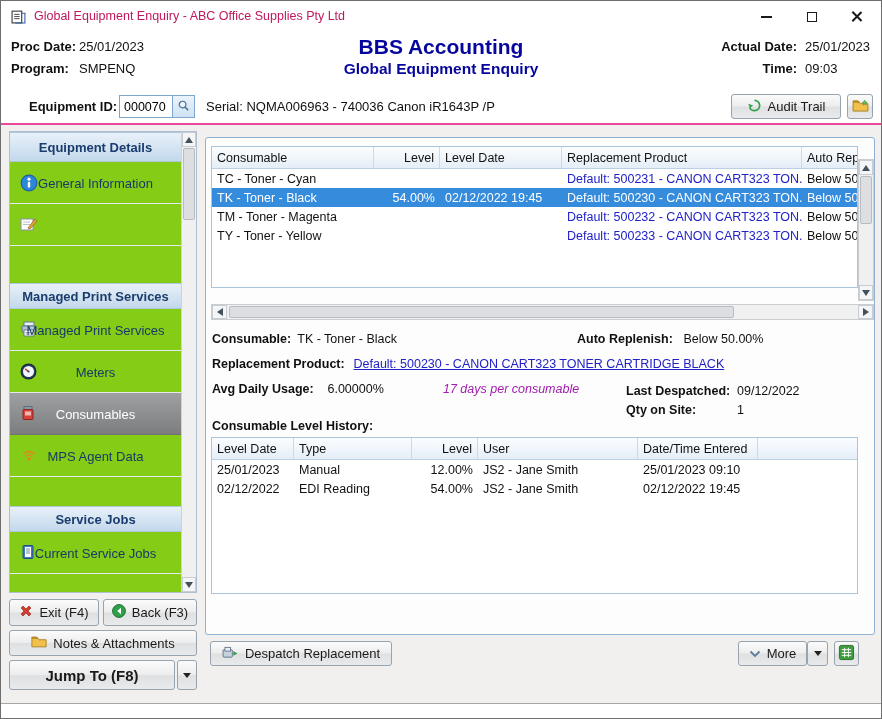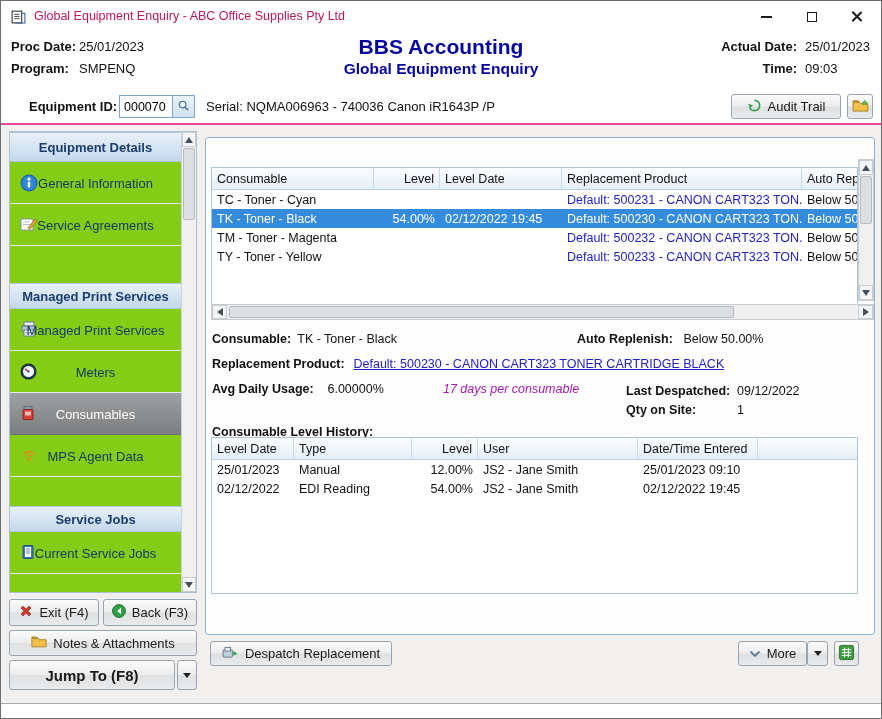--- a/index.html
+++ b/index.html
@@ -70,21 +70,21 @@
   #back-btn  { position:absolute; left:102px; top:598px; width:94px;  height:27px; }
   #notes-btn { position:absolute; left:8px;   top:629px; width:188px; height:26px; }
   #jump-btn  { position:absolute; left:8px;   top:659px; width:166px; height:30px; font-size:15px; font-weight:bold; }
   #jump-caret{ position:absolute; left:176px; top:659px; width:20px;  height:30px; }
 
   
   #groupbox { position:absolute; left:204px; top:136px; width:670px; height:498px; border:1px solid #8FB2D4; border-radius:3px; background:#FDFDFD; }
   #group-legend { position:absolute; left:9px; top:-9px; background:#F1F0EF; padding:0 5px; color:#16418C; font-weight:bold; font-size:12.5px; }
 
   
-  #ctable-wrap { position:absolute; left:5px; top:29px; width:647px; height:142px; border:1px solid #AAC4DC; background:#FFF; overflow:hidden; }
+  #ctable-wrap { position:absolute; left:5px; top:8px; width:647px; height:142px; border:1px solid #AAC4DC; background:#FFF; overflow:hidden; }
   .tinner { width:730px; }
   .thead { display:flex; height:22px; background:linear-gradient(#FBFDFF,#E4EEF7); border-bottom:1px solid #BCD0E4; }
   .th { display:flex; align-items:center; padding:0 5px; border-right:1px solid #C9DAEA; font-size:12.5px; overflow:hidden; white-space:nowrap; }
   .trow { display:flex; height:19px; align-items:center; font-size:12.5px; cursor:default; }
   .td { padding:0 5px; white-space:nowrap; overflow:hidden; }
   .c1{width:162px;} .c2{width:66px; justify-content:flex-end; text-align:right;} .c3{width:122px;} .c4{width:240px;} .c5{width:140px;}
   .td.c2{width:66px; text-align:right;}
   .link-blue { color:#2121C8; }
   .trow.selected { background:#358BDC; color:#FFF; }
   .trow.selected .link-blue { color:#FFF; }
@@ -216,21 +216,20 @@
     </div>
     <div class="sb-item" style="top:72px;">
       <span class="sb-ico">
         <svg viewBox="0 0 18 16" width="18" height="16">
             <rect x="1" y="3" width="12" height="11" fill="#fff" stroke="#8A94A0"></rect>
             <line x1="3" y1="6" x2="10" y2="6" stroke="#B9C2CC"></line>
             <line x1="3" y1="8.5" x2="10" y2="8.5" stroke="#B9C2CC"></line>
             <path d="M8 12 L15 3 L17 5 L10 13 Z" fill="#E8A33D" stroke="#9C6A1E" stroke-width="0.8"></path>
           </svg>
       </span>
-      <span class="sb-lbl">Service Agreements</span>
     </div>
     <div class="sb-hdr" style="top:151px;height:26px;">
       <span>Managed Print Services</span>
     </div>
     <div class="sb-item" style="top:177px;">
       <span class="sb-ico">
         <svg viewBox="0 0 18 16" width="18" height="16">
             <rect x="4" y="1" width="10" height="4" fill="#E8EEF4" stroke="#6B7B8C"></rect>
             <rect x="2" y="5" width="14" height="6" rx="1" fill="#B7C6D6" stroke="#5E7185"></rect>
             <rect x="4" y="9" width="10" height="6" fill="#fff" stroke="#6B7B8C"></rect>
@@ -416,21 +415,21 @@
       <span class="lbl w112">Avg Daily Usage:</span>
       <span class="w112">6.00000%</span>
       <span class="note-it">17 days per consumable</span>
     </div>
     <div class="dline rgrid" style="left:420px; top:244px;">
       <span class="lbl">Last Despatched:</span>
       <span>09/12/2022</span>
       <span class="lbl">Qty on Site:</span>
       <span>1</span>
     </div>
-    <div class="dline" style="left:6px; top:287px;">
+    <div class="dline" style="left:6px; top:281px;">
       <span class="lbl">Consumable Level History:</span>
     </div>
 
     <div id="htable">
       <div class="thead">
         <div class="th h1">
             <span>Level Date</span>
           </div>
         <div class="th h2">
             <span>Type</span>

